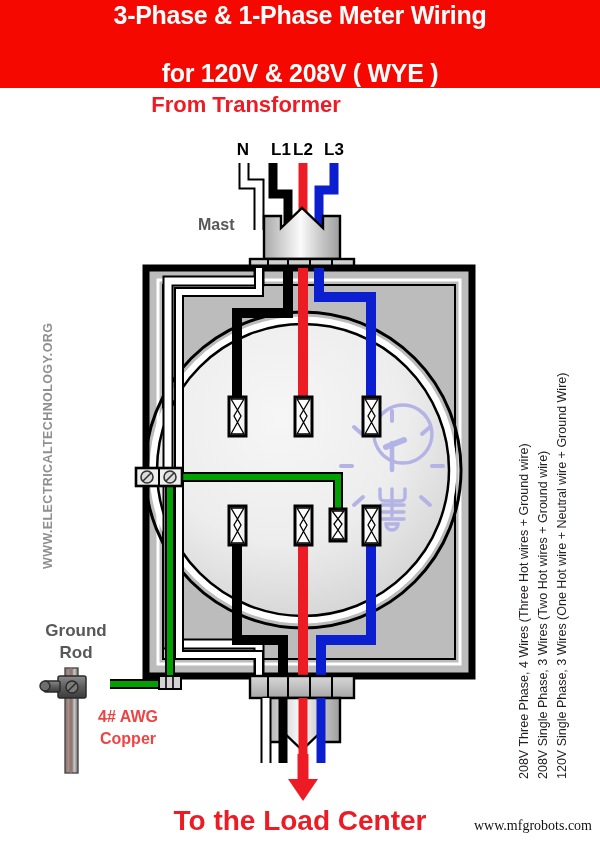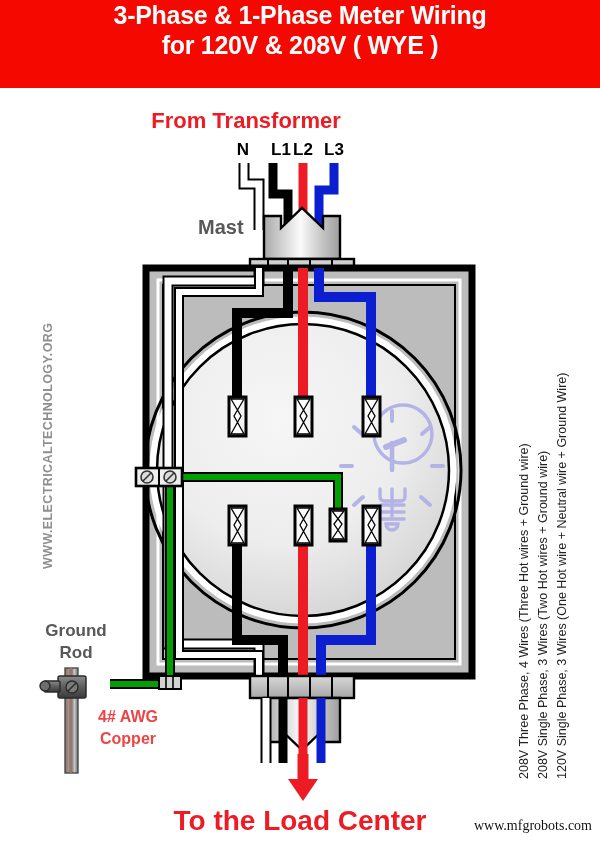--- a/index.html
+++ b/index.html
@@ -9,39 +9,39 @@
     font-family:"Liberation Sans", sans-serif;
     overflow:hidden;
     position:relative;
   }
   #stage{position:absolute;left:0;top:0;width:600px;height:850px;}
   #svgroot{position:absolute;left:0;top:0;}
 
   .title-bar{
     position:absolute;left:0;top:0;width:600px;height:88px;
     background:#f50800;
-    display:flex;flex-direction:column;align-items:center;justify-content:flex-start;
+    display:flex;flex-direction:column;align-items:center;justify-content:space-between;
   }
   .title-line{
     color:#ffffff;font-weight:bold;font-size:25px;line-height:30px;
     letter-spacing:-0.3px;white-space:nowrap;
   }
   .subtitle{
     position:absolute;left:0;top:92px;width:492px;
-    text-align:center;color:#ed1c24;font-weight:bold;font-size:22px;margin-top:16px;
+    text-align:center;color:#ed1c24;font-weight:bold;font-size:22px;
   }
   .footer-title{
     position:absolute;left:0;top:805px;width:600px;
     text-align:center;color:#ed1c24;font-weight:bold;font-size:28px;
   }
   .wire-label{
     position:absolute;color:#000;font-weight:bold;font-size:17px;text-align:center;
   }
   .mast-label{
-    position:absolute;left:198px;top:216px;color:#58585a;font-weight:bold;font-size:20px;
+    position:absolute;left:198px;top:216px;color:#58585a;font-weight:bold;font-size:16px;
   }
   .ground-rod-label{
     position:absolute;left:28px;top:620px;width:96px;text-align:center;
     color:#58585a;font-weight:bold;font-size:17px;line-height:22px;
   }
   .awg-label{
     position:absolute;left:76px;top:706px;width:104px;text-align:center;
     color:#ef4444;font-weight:bold;font-size:16px;line-height:22px;
   }
   .site-watermark{

